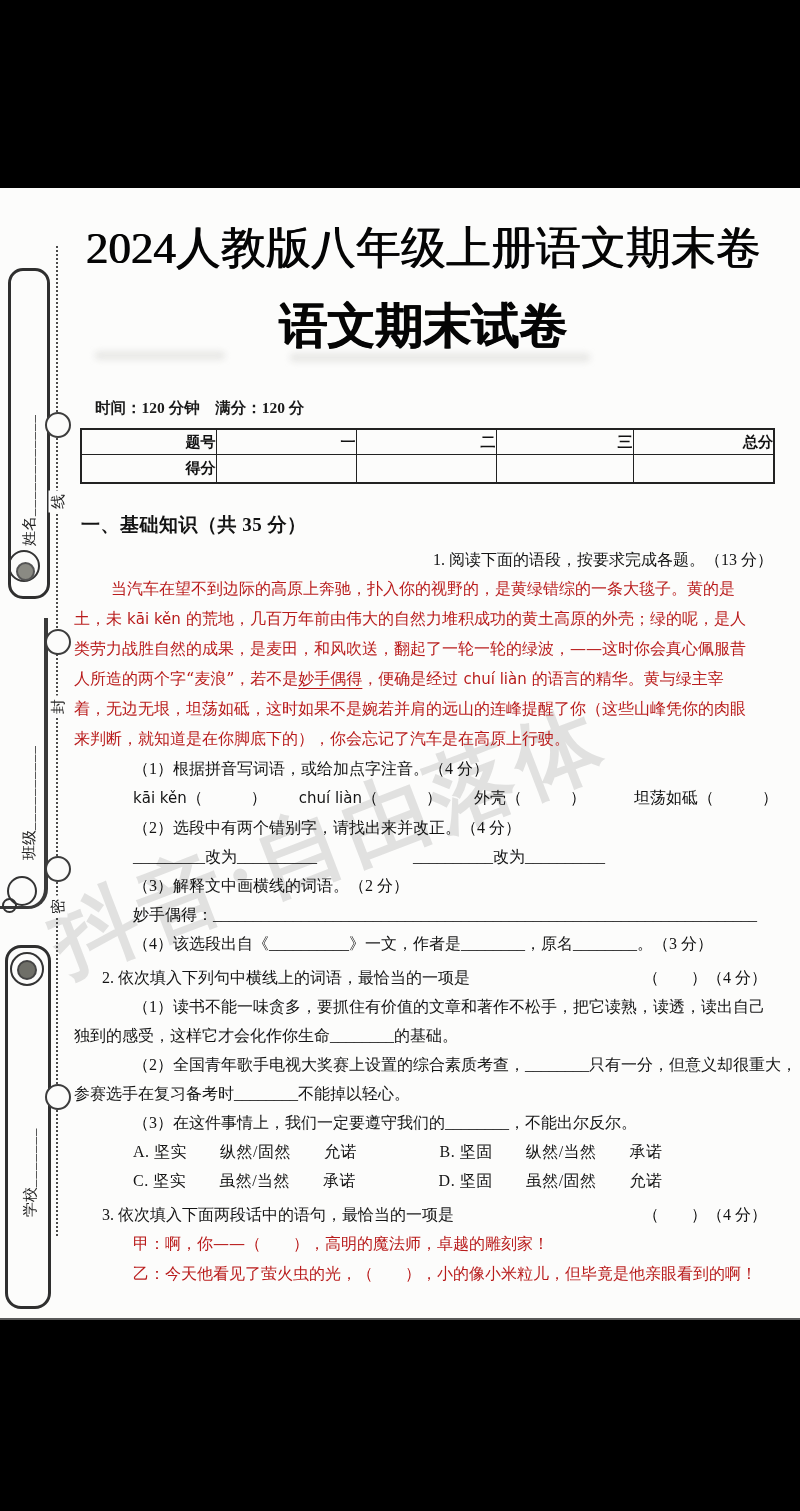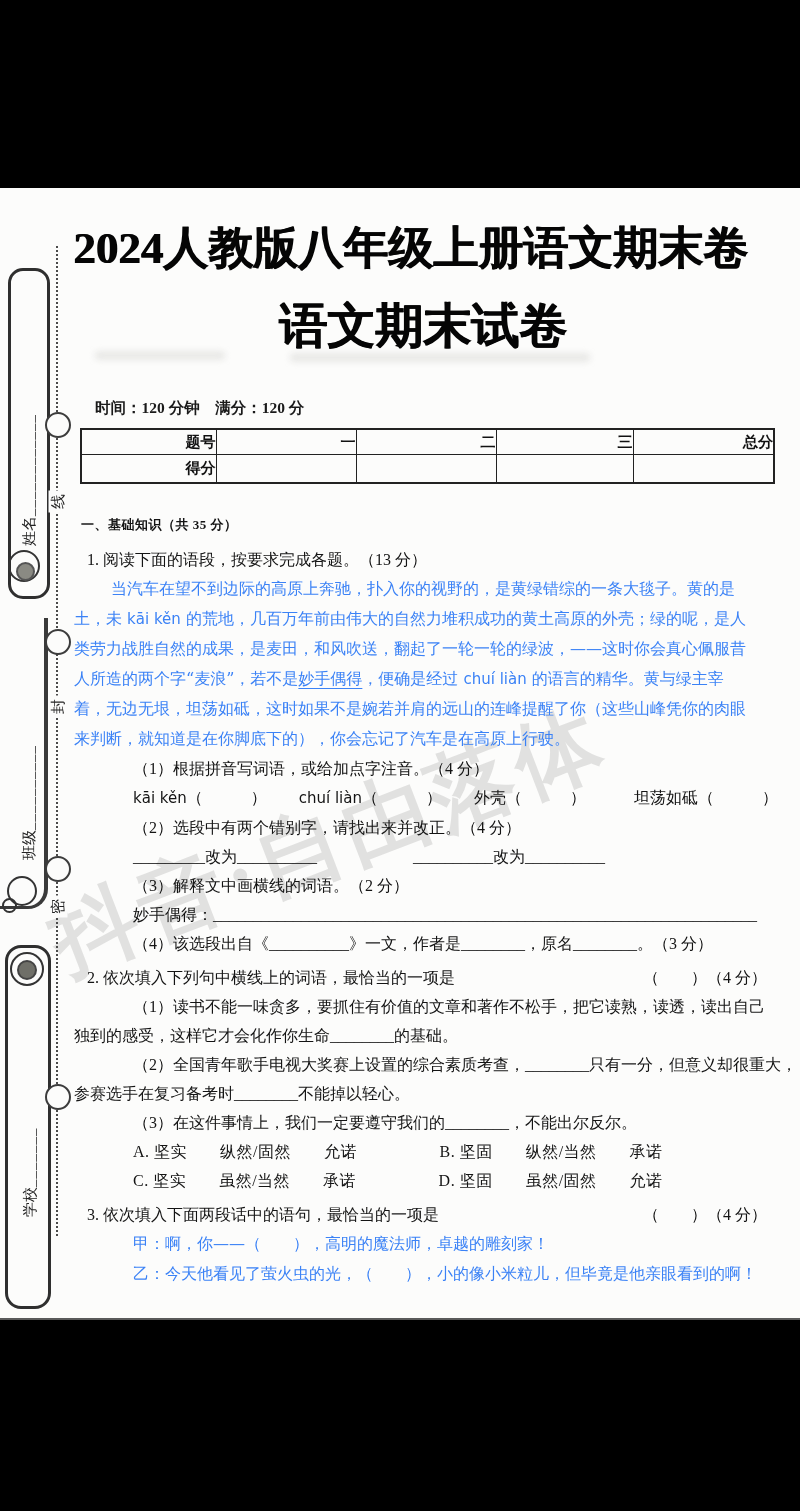--- a/index.html
+++ b/index.html
@@ -46,21 +46,21 @@
   .c2a{left:7px;top:688px;width:26px;height:26px;}
   .c2b{left:2px;top:710px;width:11px;height:11px;}
   .c3a{left:10px;top:764px;width:30px;height:30px;}
   .c3b{left:17px;top:772px;width:16px;height:16px;background:#6f6f68;border-color:#444;}
   .smudge{position:absolute;background:#e8e8e6;filter:blur(3px);z-index:0;border-radius:4px;}
   .sm1{left:95px;top:163px;width:130px;height:9px;}
   .sm2{left:290px;top:165px;width:300px;height:9px;}
   
   .content{position:absolute;left:73px;top:0;width:700px;z-index:4;}
   .title{
-    margin:30px 0 0 0;font-size:45px;font-weight:700;
+    margin:30px 0 0 0;text-align:center;font-size:45px;font-weight:400;
     letter-spacing:0px;color:#050505;text-shadow:1px 0 0 #050505;white-space:nowrap;
   }
   .subtitle{
     margin:16px 0 0 0;text-align:center;font-size:48px;font-weight:900;
     color:#050505;text-shadow:1px 0 0 #050505;
   }
   .meta{
     margin:40px 0 0 22px;font-size:15.5px;font-weight:700;white-space:pre;
     font-family:"Liberation Serif",serif;
   }
@@ -71,25 +71,25 @@
   table.score td{
     border:1.6px solid #222;text-align:right;padding:0;height:24px;
     font-weight:600;color:#111;
   }
   table.score tr.score-row td{height:27px;}
   
   #lines{margin-top:26px;}
   .ln{font-size:16px;line-height:29px;color:#141414;}
   .ln .t{white-space:pre;}
   .ln .rt{white-space:pre;}
-  .sec{font-weight:800;font-size:13px;margin-left:8px;margin-bottom:6px;letter-spacing:.5px;}
-  .num{margin-left:14px;margin-top:5px;}
+  .sec{font-weight:800;font-size:19px;margin-left:8px;margin-bottom:6px;letter-spacing:.5px;}
+  .num{margin-left:29px;margin-top:5px;text-align:right;}
   .sub{margin-left:60px;}
   .flush{margin-left:1px;}
-  .kai{font-family:"DejaVu Serif",serif;line-height:30px;color:#3b82f6;}
+  .kai{font-family:"DejaVu Serif",serif;line-height:30px;color:#b91c1c;}
   .ind{margin-left:38px;}
   .has-right{display:flex;justify-content:space-between;padding-right:6px;}
   .ul{text-decoration:underline;text-underline-offset:4px;}
   .py{font-family:"DejaVu Sans",sans-serif;font-size:15px;}
   .dot{position:relative;}
   .dot::after{content:"•";position:absolute;left:50%;bottom:-9px;transform:translateX(-50%);font-size:9px;color:#111;}
   .opts{letter-spacing:.5px;}
 </style>
 </head>
 <body>

